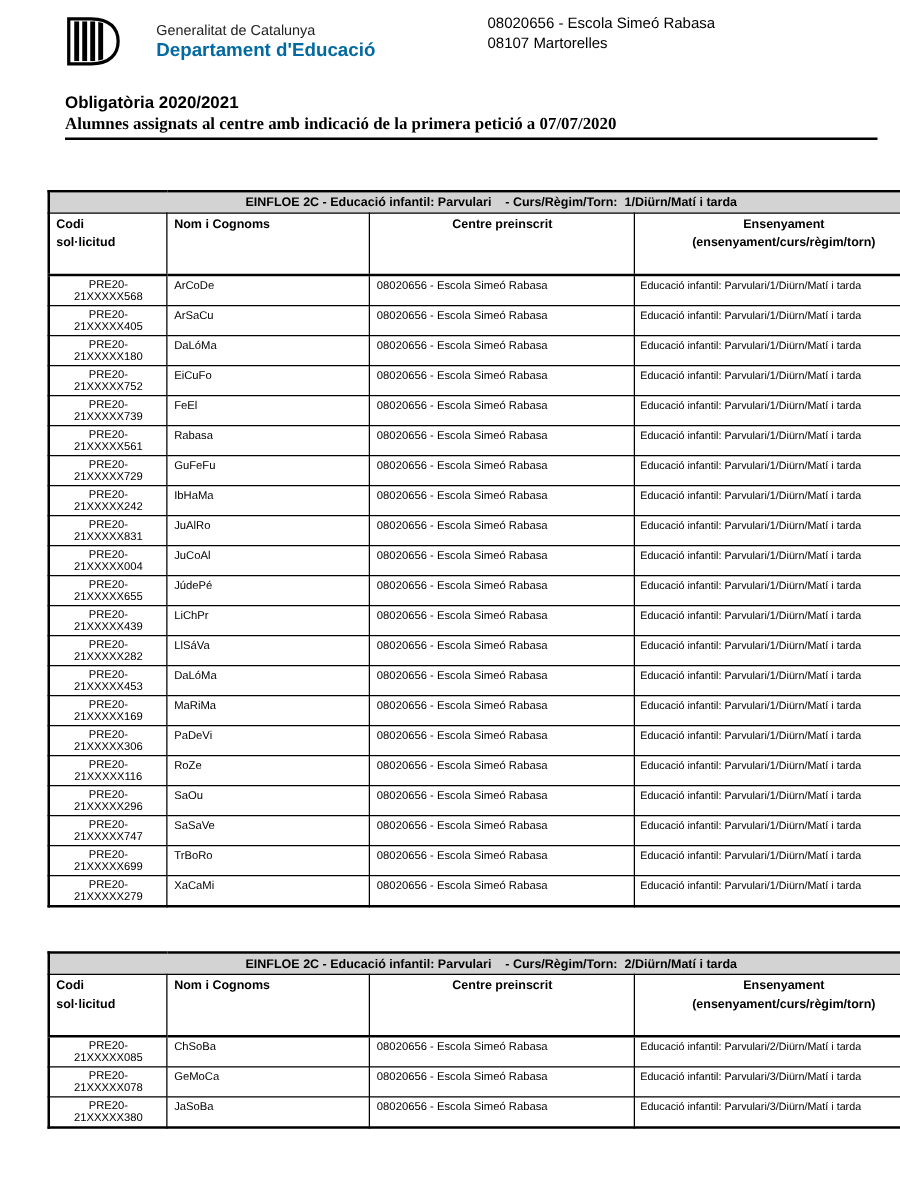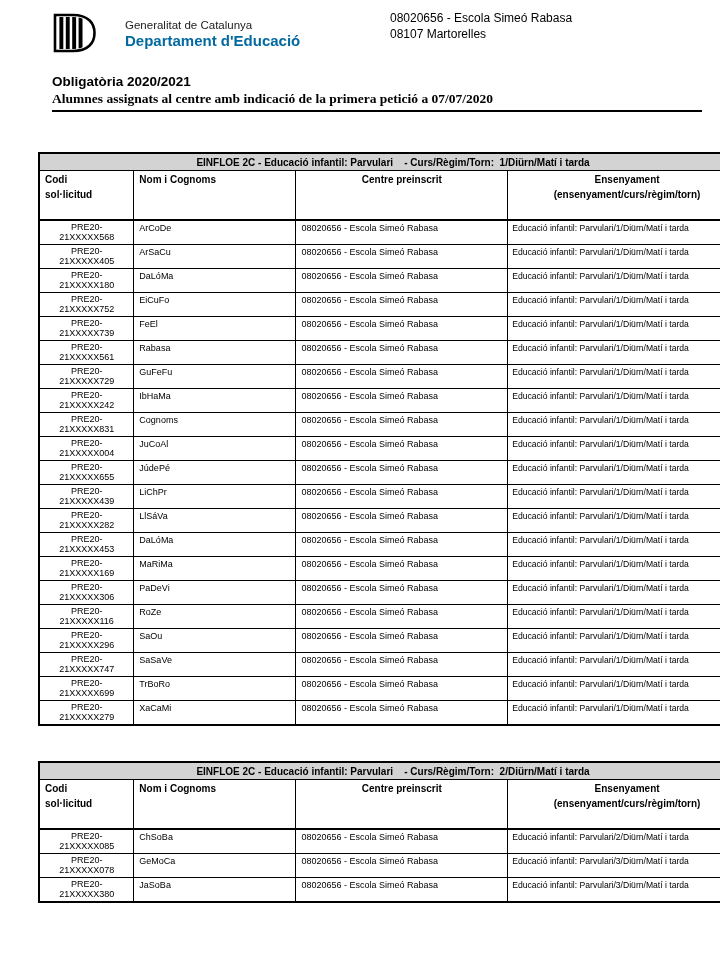--- a/index.html
+++ b/index.html
@@ -184,21 +184,21 @@
             </td>
             <td class="cell-name">IbHaMa</td>
             <td class="cell-centre">08020656 - Escola Simeó Rabasa</td>
             <td class="cell-ens">Educació infantil: Parvulari/1/Diürn/Matí i tarda</td>
           </tr>
           <tr>
             <td class="cell-code">
               <div>PRE20-</div>
               <div>21XXXXX831</div>
             </td>
-            <td class="cell-name">Cognoms</td>
+            <td class="cell-name">JuAlRo</td>
             <td class="cell-centre">08020656 - Escola Simeó Rabasa</td>
             <td class="cell-ens">Educació infantil: Parvulari/1/Diürn/Matí i tarda</td>
           </tr>
           <tr>
             <td class="cell-code">
               <div>PRE20-</div>
               <div>21XXXXX004</div>
             </td>
             <td class="cell-name">JuCoAl</td>
             <td class="cell-centre">08020656 - Escola Simeó Rabasa</td>

